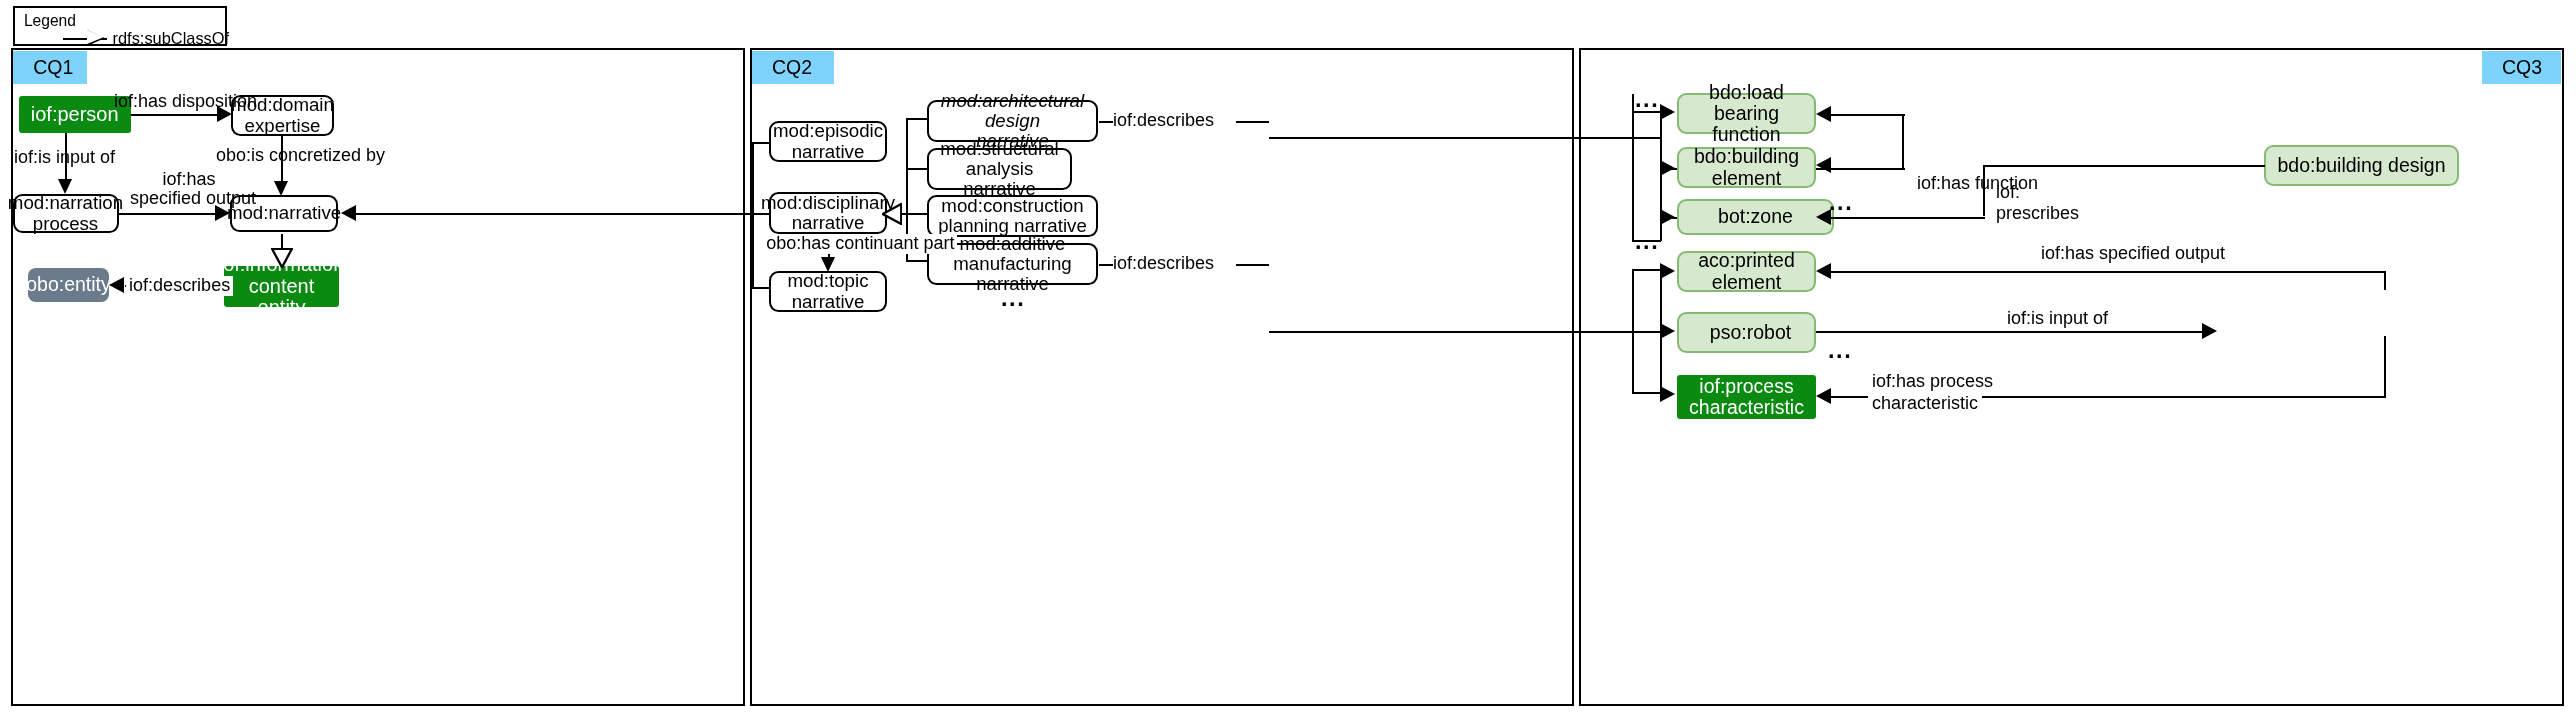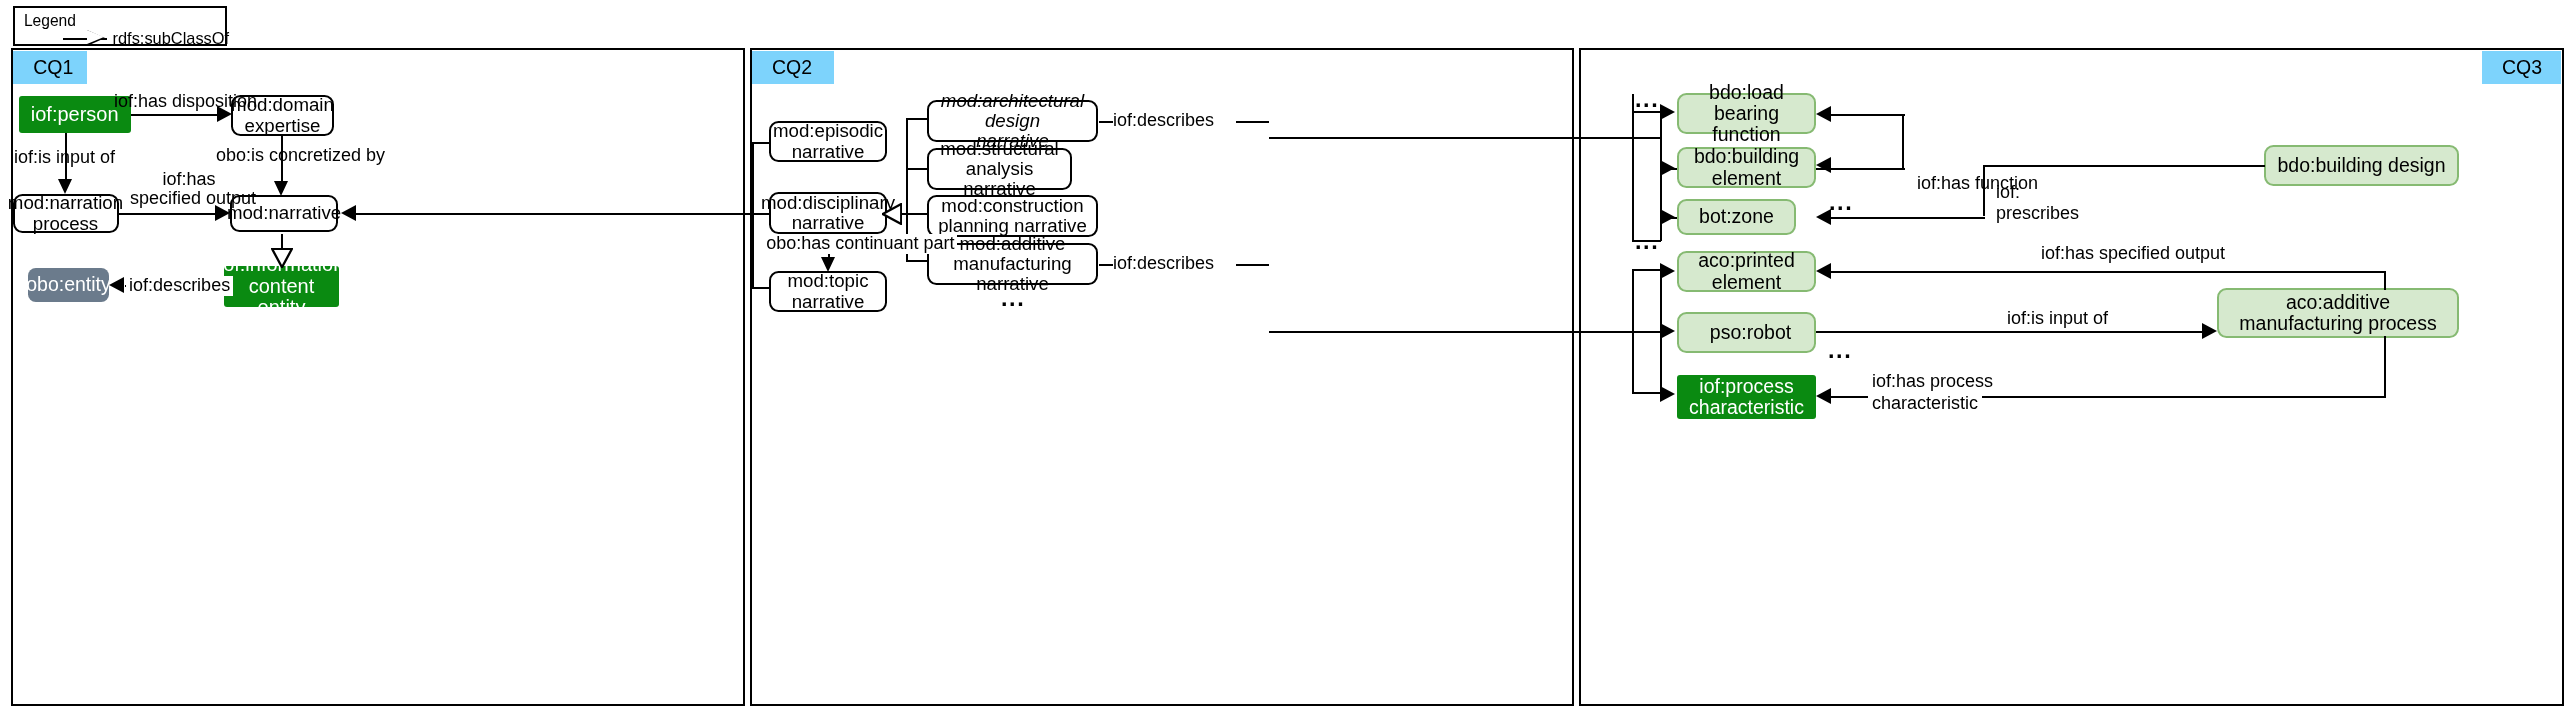--- a/index.html
+++ b/index.html
@@ -204,21 +204,21 @@
   <div class="node n-lgreen" style="left:1677px;top:93px;width:139px;height:41px;flex-direction:column;">
     <span>bdo:load</span>
     <span>bearing function</span>
   </div>
 
   <div class="node n-lgreen" style="left:1677px;top:147px;width:139px;height:41px;flex-direction:column;">
     <span>bdo:building</span>
     <span>element</span>
   </div>
 
-  <div class="node n-lgreen" style="left:1677px;top:199px;width:119px;height:36px;">
+  <div class="node n-lgreen" style="left:1677px;top:199px;width:157px;height:36px;">
     <span>bot:zone</span>
   </div>
 
   <div class="node n-lgreen" style="left:2264px;top:145px;width:195px;height:41px;">
     <span>bdo:building design</span>
   </div>
 
   <div class="node n-lgreen" style="left:1677px;top:251px;width:139px;height:41px;flex-direction:column;">
     <span>aco:printed</span>
     <span>element</span>
@@ -226,24 +226,20 @@
 
   <div class="node n-lgreen" style="left:1677px;top:312px;width:139px;height:41px;padding-left:8px;">
     <span>pso:robot</span>
   </div>
 
   <div class="node n-dgreen" style="left:1677px;top:375px;width:139px;height:44px;flex-direction:column;font-size:19.5px;">
     <span>iof:process</span>
     <span>characteristic</span>
   </div>
 
-  <div class="node n-lgreen" style="left:2217px;top:288px;width:242px;height:50px;flex-direction:column;">
-    <span>aco:additive</span>
-    <span>manufacturing process</span>
-  </div>
 
   <div class="ln lv" style="left:1632px;top:94px;height:148px;"></div>
   <div class="ln lh" style="left:1632px;top:137px;width:29px;"></div>
   <div class="ln lh" style="left:1632px;top:111px;width:29px;"></div>
   <div class="ln lh" style="left:1632px;top:240px;width:29px;"></div>
   <div class="ln lv" style="left:1660px;top:111px;height:130px;"></div>
   <div class="ar ar-r" style="left:1660px;top:104px;"></div>
   <div class="ar ar-r" style="left:1660px;top:160px;"></div>
   <div class="ar ar-r" style="left:1660px;top:209px;"></div>
   <div class="ln lh" style="left:1660px;top:168px;width:17px;"></div>

